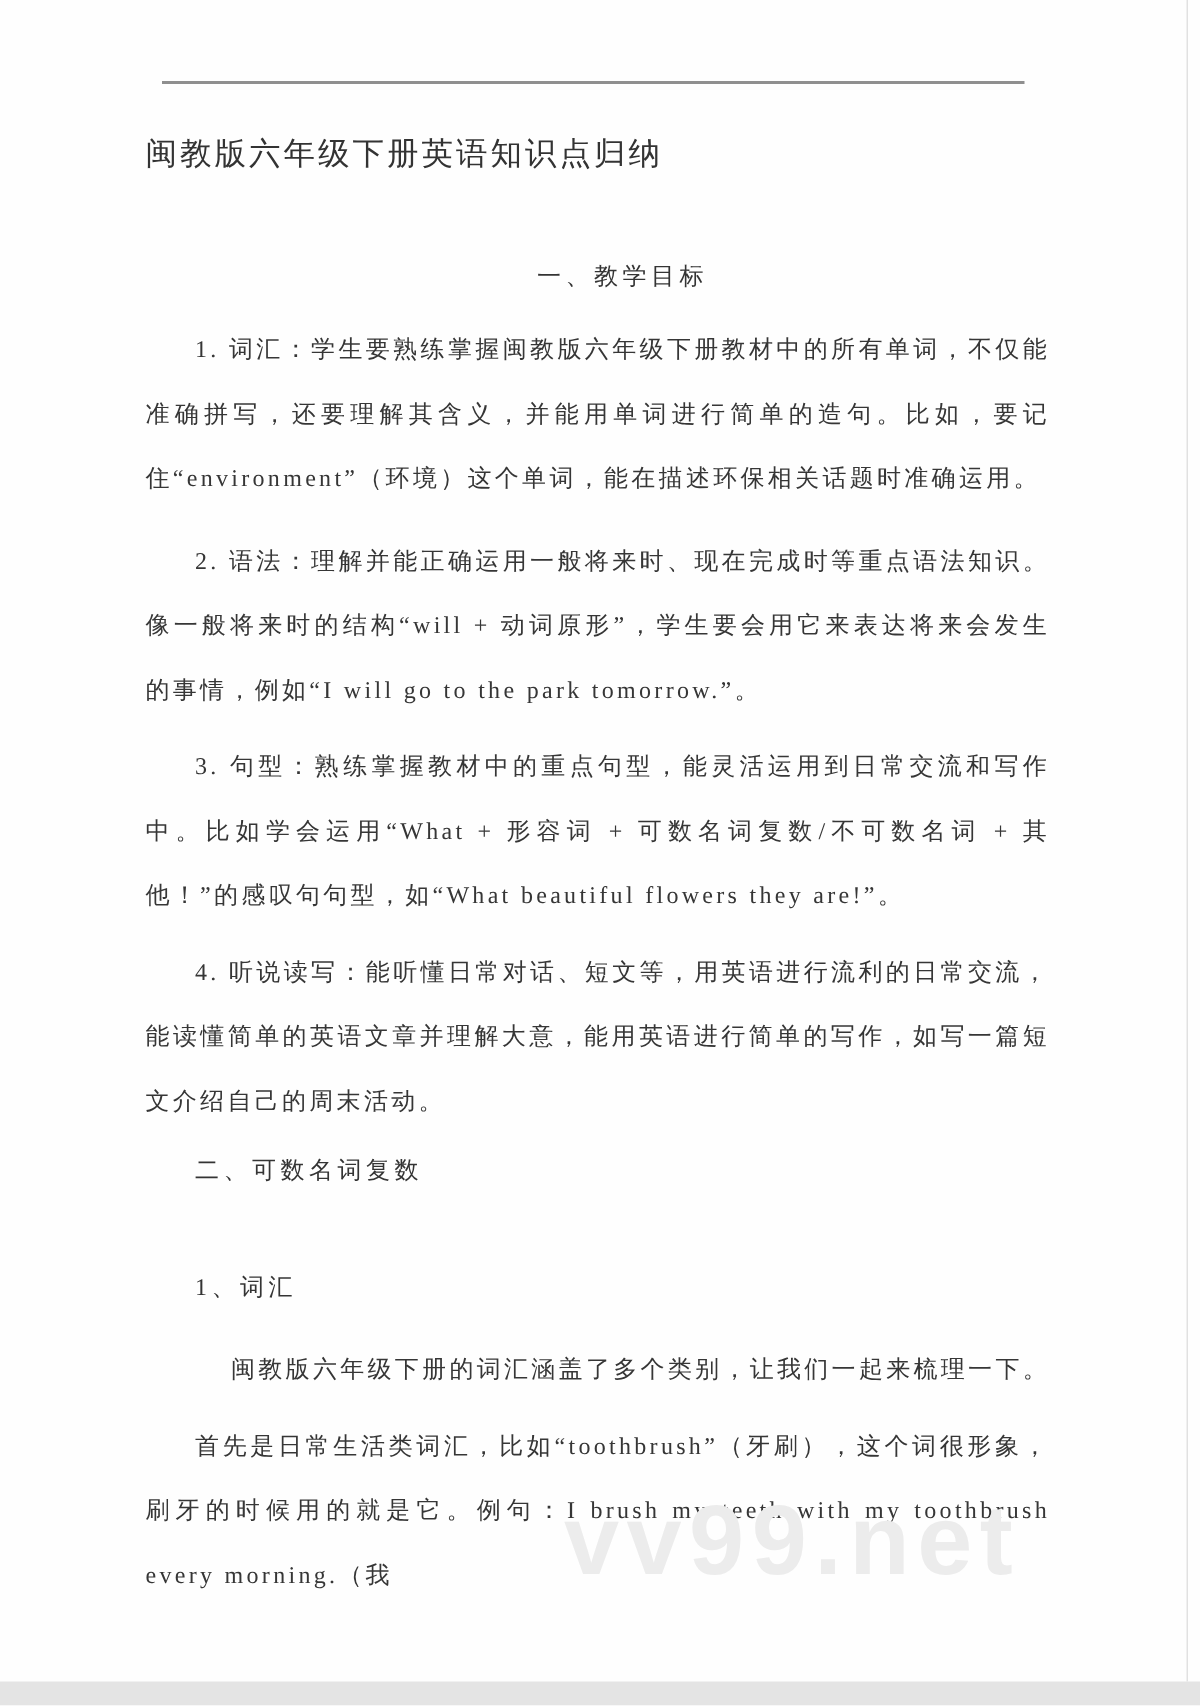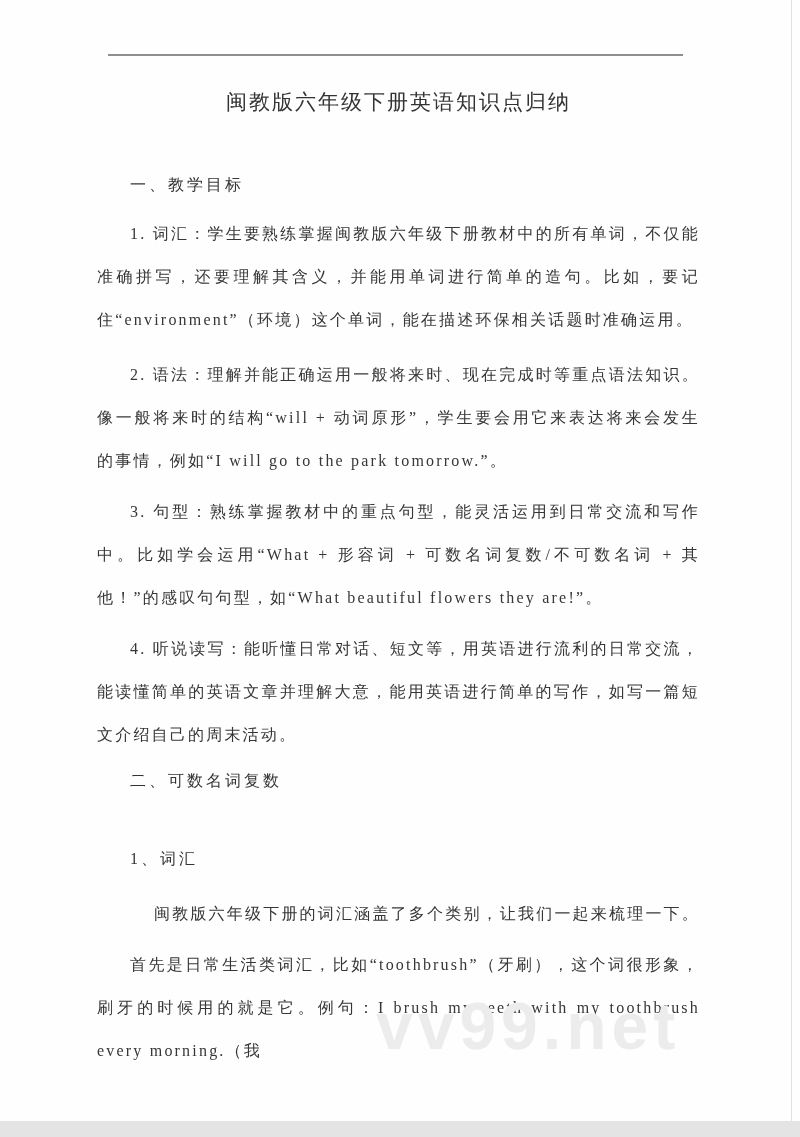--- a/index.html
+++ b/index.html
@@ -25,21 +25,21 @@
 
   .top-rule {
     margin: 54px 0 0 11px;
     width: 575px;
     height: 2px;
     background: #8f8f8f;
   }
 
   .doc-title {
     margin-top: 32px;
-    text-align: center;
+    text-align: left;
     font-size: 21px;
     line-height: 28px;
     letter-spacing: 2px;
     color: #333333;
     white-space: nowrap;
   }
 
   .heading {
     font-size: 16px;
     line-height: 22px;
@@ -52,21 +52,21 @@
     font-size: 16px;
     line-height: 43px;
     letter-spacing: 2.2px;
     text-align: justify;
     text-justify: inter-character;
     text-indent: 33px;
     color: #363636;
     margin: 0;
   }
 
-  .h1 { margin-top: 58px; }
+  .h1 { margin-top: 58px; text-align: center; }
   .p1 { margin-top: 16px; }
   .p2 { margin-top: 12px; }
   .p3 { margin-top: 8px;  }
   .p4 { margin-top: 8px;  }
   .h2 { margin-top: 14px; }
   .h3 { margin-top: 56px; }
   .p7 { margin-top: 22px; text-align: right; }
   .p8 { margin-top: 8px;  }
 
   .watermark {

